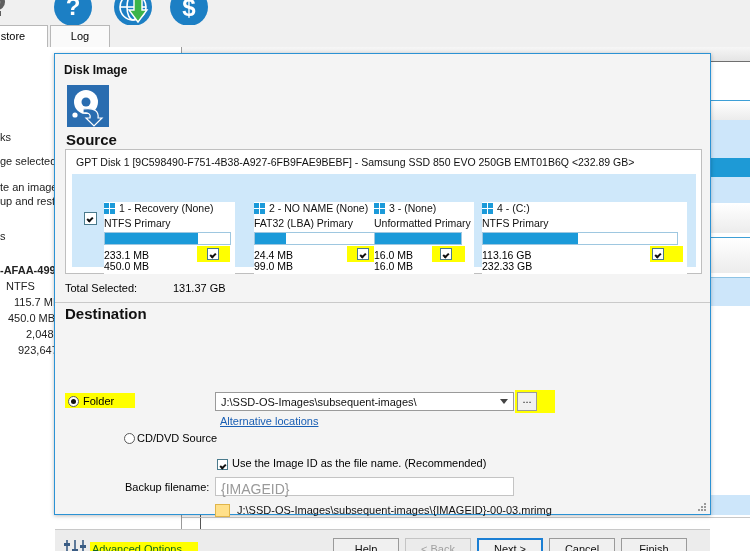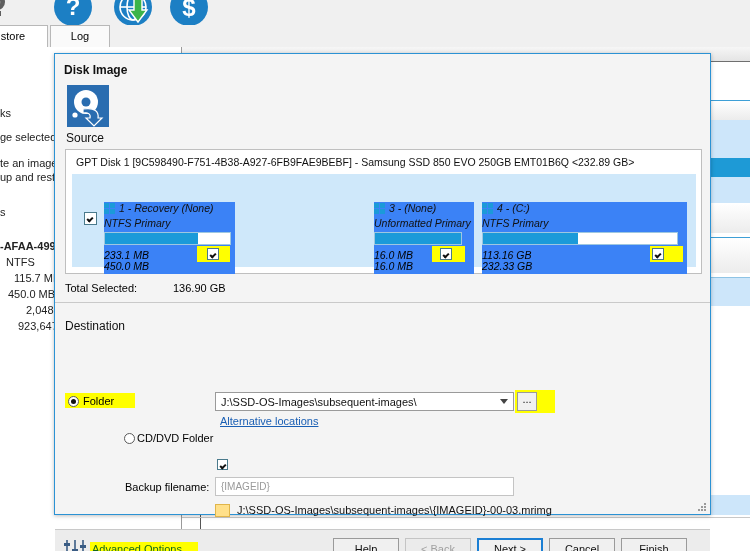--- a/index.html
+++ b/index.html
@@ -12,21 +12,21 @@
   #bg{position:absolute;inset:0;background:#ffffff;}
   .bg-toolbar{position:absolute;left:0;top:0;width:750px;height:25px;background:#f0f0f0;border-bottom:1px solid #d8d8d8;}
   .tb-icon{position:absolute;top:-14px;width:42px;height:42px;border-radius:50%;}
   .tb-gear{left:-12px;top:-14px;width:34px;height:34px;border-radius:0;}
   .bg-tabstrip{position:absolute;left:0;top:25px;width:750px;height:22px;background:#f0f0f0;border-bottom:1px solid #b8b8b8;}
   .bg-tab{position:absolute;top:25px;height:22px;background:#fafafa;border:1px solid #b8b8b8;border-bottom:none;
           box-sizing:border-box;font-size:11px;line-height:20px;text-align:center;color:#000;}
   .bg-tab.sel{background:#ffffff;}
   .bg-body{position:absolute;left:0;top:47px;width:750px;height:504px;background:#ffffff;}
   .bg-leftpanel{position:absolute;left:0;top:47px;width:180px;height:450px;background:#ffffff;}
-  .bg-txt{position:absolute;font-size:11px;color:#222;white-space:nowrap;}
+  .bg-txt{position:absolute;font-size:11px;color:#222;white-space:nowrap;margin-top:24px;}
   .bg-txt.b{font-weight:bold;}
   .bg-vline{position:absolute;width:1px;background:#9a9a9a;}
   .bg-hline{position:absolute;height:1px;background:#c8c8c8;}
   .bg-row{position:absolute;left:182px;height:19px;width:568px;}
   .bg-row.white{background:#ffffff;}
   .bg-row.lblue{background:#cde6fa;}
   .bg-row.dblue{background:#1e9ad6;}
   .bg-row.grad{background:linear-gradient(#ffffff,#ececec);}
   .bg-sep{position:absolute;left:182px;width:568px;height:1px;background:#3e9fd6;}
   .bg-rowtxt{position:absolute;font-size:11px;color:#111;}
@@ -35,50 +35,50 @@
   
   #dlg{
     position:absolute;left:54px;top:53px;width:657px;height:462px;
     background:#f4f4f4;border:1px solid #2b92d4;box-sizing:border-box;
     box-shadow:0 1px 4px rgba(0,0,0,.25);
     padding-left:16px;
   }
   .dlg-title{position:absolute;left:9px;top:9px;font-size:12px;font-weight:bold;color:#111;}
   .hdr-icon{position:absolute;left:11px;top:30px;width:44px;height:44px;}
   .hdr-text{position:absolute;left:50px;top:45px;font-size:14px;color:#2a5b9c;}
-  .sec-label{position:absolute;font-size:12px;font-weight:normal;color:#111;}
+  .sec-label{position:absolute;font-size:15px;font-weight:bold;color:#111;}
 
   
   .srcbox{position:absolute;left:10px;top:95px;width:637px;height:125px;background:#ffffff;
           border:1px solid #bfbfbf;box-sizing:border-box;}
   .disk-hdr{position:absolute;left:10px;top:6px;font-size:10.5px;color:#111;white-space:nowrap;}
   .disk-panel{position:absolute;left:6px;top:24px;width:624px;height:93px;background:#cfe8fa;}
   .disk-chk{position:absolute;left:12px;top:38px;width:13px;height:13px;}
-  .part{position:absolute;top:28px;width:131px;height:72px;background:#3b82f6;font-style:italic;}
+  .part{position:absolute;top:28px;width:131px;height:72px;background:#ffffff;}
   .part-hdr{position:absolute;left:0;top:0;height:14px;font-size:10.5px;color:#111;white-space:nowrap;}
   .winlogo{position:absolute;left:0;top:1px;width:11px;height:11px;}
   .part-name{position:absolute;left:15px;top:0;font-size:10.5px;white-space:nowrap;}
   .part-type{position:absolute;left:0;top:15px;font-size:10.5px;white-space:nowrap;color:#111;}
   .part-bar{position:absolute;left:0;top:30px;width:127px;height:13px;background:#ffffff;border:1px solid #9ec7e0;box-sizing:border-box;}
   .part-fill{position:absolute;left:0;top:0;height:100%;background:#1b9ad9;}
   .part-used{position:absolute;left:0;top:47px;font-size:10.5px;white-space:nowrap;}
   .part-total{position:absolute;left:0;top:58px;font-size:10.5px;white-space:nowrap;}
   .part-chk-hl{position:absolute;top:44px;width:33px;height:16px;background:#ffff00;}
   .part-chk{position:absolute;top:46px;width:12px;height:12px;}
 
   .cbox{background:#ffffff;border:1px solid #4a7a8c;box-sizing:border-box;position:relative;}
   .cbox.checked:after{content:"";position:absolute;left:2px;top:4px;width:4px;height:2px;
      border-left:2px solid #111;border-bottom:2px solid #111;transform:rotate(-45deg);}
   .cbox.big.checked:after{left:2px;top:4px;width:4px;height:2px;}
 
   .total-row{position:absolute;left:10px;top:228px;font-size:11px;}
   .total-val{position:absolute;left:118px;top:228px;font-size:11px;}
   .divider{position:absolute;left:0;top:248px;width:655px;height:1px;background:#c9c9c9;}
 
-  .dest-label{position:absolute;left:10px;top:265px;}
+  .dest-label{position:absolute;left:10px;top:251px;}
   .radio{position:absolute;width:11px;height:11px;border:1px solid #5a5a5a;border-radius:50%;background:#fff;box-sizing:border-box;}
   .radio.sel:after{content:"";position:absolute;left:2px;top:2px;width:5px;height:5px;border-radius:50%;background:#111;}
 
   .folder-hl{position:absolute;left:10px;top:339px;width:70px;height:15px;background:#ffff00;}
   .folder-radio{position:absolute;left:13px;top:342px;}
   .folder-lbl{position:absolute;left:28px;top:341px;font-size:11px;}
   .combo{position:absolute;left:160px;top:338px;width:299px;height:19px;background:#ffffff;border:1px solid #9a9a9a;box-sizing:border-box;text-align:right;}
   .combo-txt{position:absolute;left:5px;top:3px;font-size:11px;color:#111;white-space:nowrap;}
   .combo-arrow{position:absolute;right:5px;top:6px;width:0;height:0;border-left:4px solid transparent;border-right:4px solid transparent;border-top:5px solid #444;}
   .browse-hl{position:absolute;left:460px;top:336px;width:40px;height:23px;background:#ffff00;}
@@ -89,21 +89,21 @@
   .cd-radio{position:absolute;left:69px;top:379px;}
   .cd-lbl{position:absolute;left:82px;top:378px;font-size:11px;}
   .cd-combo{position:absolute;left:160px;top:375px;width:299px;height:19px;background:#d6d6d6;border:1px solid #b0b0b0;box-sizing:border-box;}
   .cd-combo .combo-txt{left:22px;color:#333;}
   .cd-icon{position:absolute;left:4px;top:3px;width:13px;height:13px;}
 
   .useid-chk{position:absolute;left:162px;top:405px;width:11px;height:11px;}
   .useid-lbl{position:absolute;left:177px;top:403px;font-size:11px;}
   .bf-lbl{position:absolute;left:70px;top:427px;font-size:11px;}
   .bf-input{position:absolute;left:160px;top:423px;width:299px;height:19px;background:#ffffff;border:1px solid #c4c4c4;box-sizing:border-box;}
-  .bf-ph{position:absolute;left:5px;top:3px;font-size:10px;color:#9a9a9a;}
+  .bf-ph{position:absolute;left:5px;top:3px;font-size:14px;color:#9a9a9a;}
   .pathrow-ic{position:absolute;left:160px;top:450px;width:15px;height:13px;background:#ffe08a;border:1px solid #e0b54a;box-sizing:border-box;}
   .pathrow-tx{position:absolute;left:182px;top:450px;font-size:11px;color:#111;white-space:nowrap;}
 
   .footer{position:absolute;left:0;top:475px;width:655px;height:47px;background:#ececec;border-top:1px solid #c9c9c9;}
   .adv-icon{position:absolute;left:9px;top:485px;width:22px;height:18px;}
   .adv-hl{position:absolute;left:35px;top:488px;width:108px;height:14px;background:#ffff00;}
   .adv-link{position:absolute;left:37px;top:489px;font-size:11px;color:#176a18;text-decoration:underline;cursor:pointer;}
   .btn{position:absolute;top:484px;height:22px;background:#f0f0f0;border:1px solid #9a9a9a;box-sizing:border-box;
        font-size:11px;color:#111;text-align:center;line-height:20px;}
   .btn.disabled{color:#a0a0a0;background:#ebebeb;border-color:#c4c4c4;}
@@ -237,20 +237,41 @@
         <div class="part-type">NTFS Primary</div>
         <div class="part-bar">
           <div class="part-fill" style="width:74%;"></div>
         </div>
         <div class="part-used">233.1 MB</div>
         <div class="part-total">450.0 MB</div>
         <div class="part-chk-hl" style="left:93px;"></div>
         <div class="part-chk cbox checked" style="left:103px;"></div>
       </div>
 
+      <div class="part" style="left:182px;">
+        <div class="part-hdr">
+          <span class="winlogo">
+            <svg width="11" height="11" viewBox="0 0 11 11">
+                <rect x="0" y="0" width="5" height="5" fill="#1b9ad9"></rect>
+                <rect x="6" y="0" width="5" height="5" fill="#1b9ad9"></rect>
+                <rect x="0" y="6" width="5" height="5" fill="#1b9ad9"></rect>
+                <rect x="6" y="6" width="5" height="5" fill="#1b9ad9"></rect>
+              </svg>
+          </span>
+          <span class="part-name">2 - NO NAME (None)</span>
+        </div>
+        <div class="part-type">FAT32 (LBA) Primary</div>
+        <div class="part-bar">
+          <div class="part-fill" style="width:25%;"></div>
+        </div>
+        <div class="part-used">24.4 MB</div>
+        <div class="part-total">99.0 MB</div>
+        <div class="part-chk-hl" style="left:93px;"></div>
+        <div class="part-chk cbox checked" style="left:103px;"></div>
+      </div>
 
       <div class="part" style="left:302px;width:100px;text-align:center;">
         <div class="part-hdr">
           <span class="winlogo">
             <svg width="11" height="11" viewBox="0 0 11 11">
                 <rect x="0" y="0" width="5" height="5" fill="#1b9ad9"></rect>
                 <rect x="6" y="0" width="5" height="5" fill="#1b9ad9"></rect>
                 <rect x="0" y="6" width="5" height="5" fill="#1b9ad9"></rect>
                 <rect x="6" y="6" width="5" height="5" fill="#1b9ad9"></rect>
               </svg>
@@ -285,42 +306,43 @@
         </div>
         <div class="part-used">113.16 GB</div>
         <div class="part-total">232.33 GB</div>
         <div class="part-chk-hl" style="left:168px;"></div>
         <div class="part-chk cbox checked" style="left:170px;"></div>
       </div>
     </div>
   </div>
 
   <div class="total-row">Total Selected:</div>
-  <div class="total-val">136.90 GB</div>
+  <div class="total-val">131.37 GB</div>
   <div class="divider"></div>
 
   <div class="sec-label dest-label">Destination</div>
 
   <div class="folder-hl"></div>
   <div class="radio sel folder-radio"></div>
   <div class="folder-lbl">Folder</div>
 
   <div class="combo">
     <span class="combo-txt">J:\SSD-OS-Images\subsequent-images\</span>
     <span class="combo-arrow"></span>
   </div>
   <div class="browse-hl"></div>
   <div class="browse-btn">...</div>
 
   <div class="altlink">Alternative locations</div>
 
   <div class="radio cd-radio"></div>
-  <div class="cd-lbl">CD/DVD Folder</div>
+  <div class="cd-lbl">CD/DVD Source</div>
 
   <div class="useid-chk cbox checked"></div>
+  <div class="useid-lbl">Use the Image ID as the file name.  (Recommended)</div>
 
   <div class="bf-lbl">Backup filename:</div>
   <div class="bf-input">
     <span class="bf-ph">{IMAGEID}</span>
   </div>
 
   <div class="pathrow-ic"></div>
   <div class="pathrow-tx">J:\SSD-OS-Images\subsequent-images\{IMAGEID}-00-03.mrimg</div>
 
   <div class="footer"></div>

